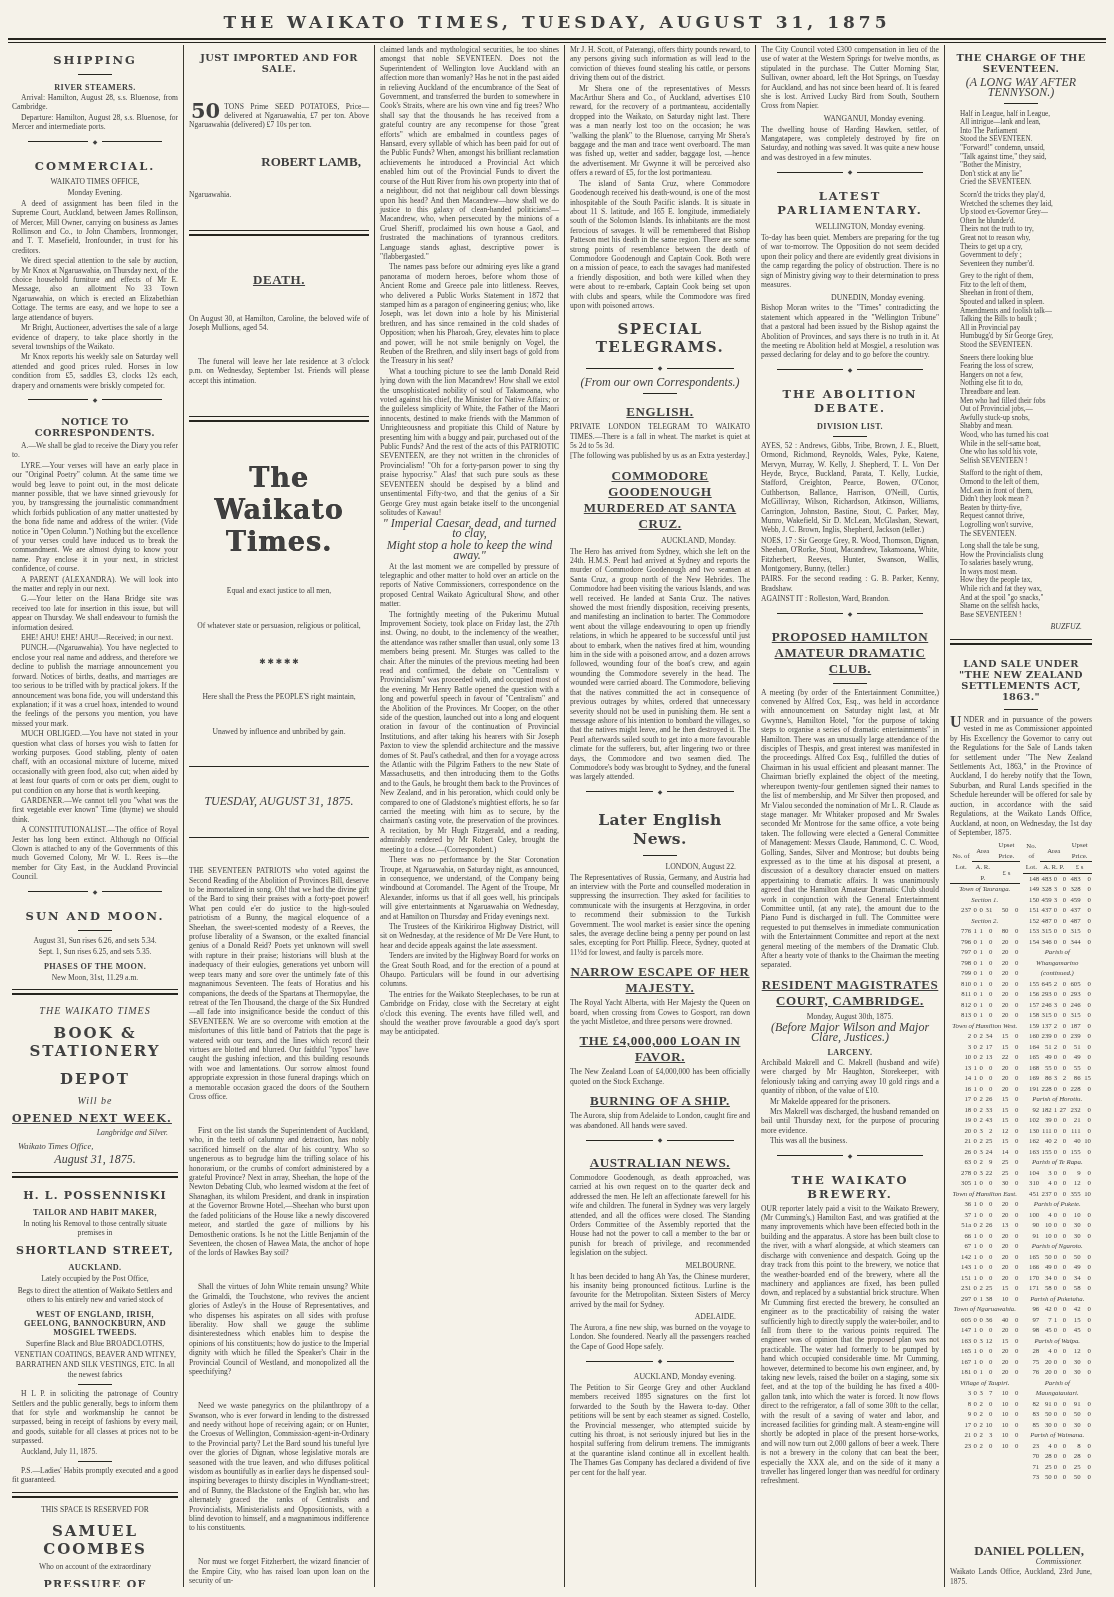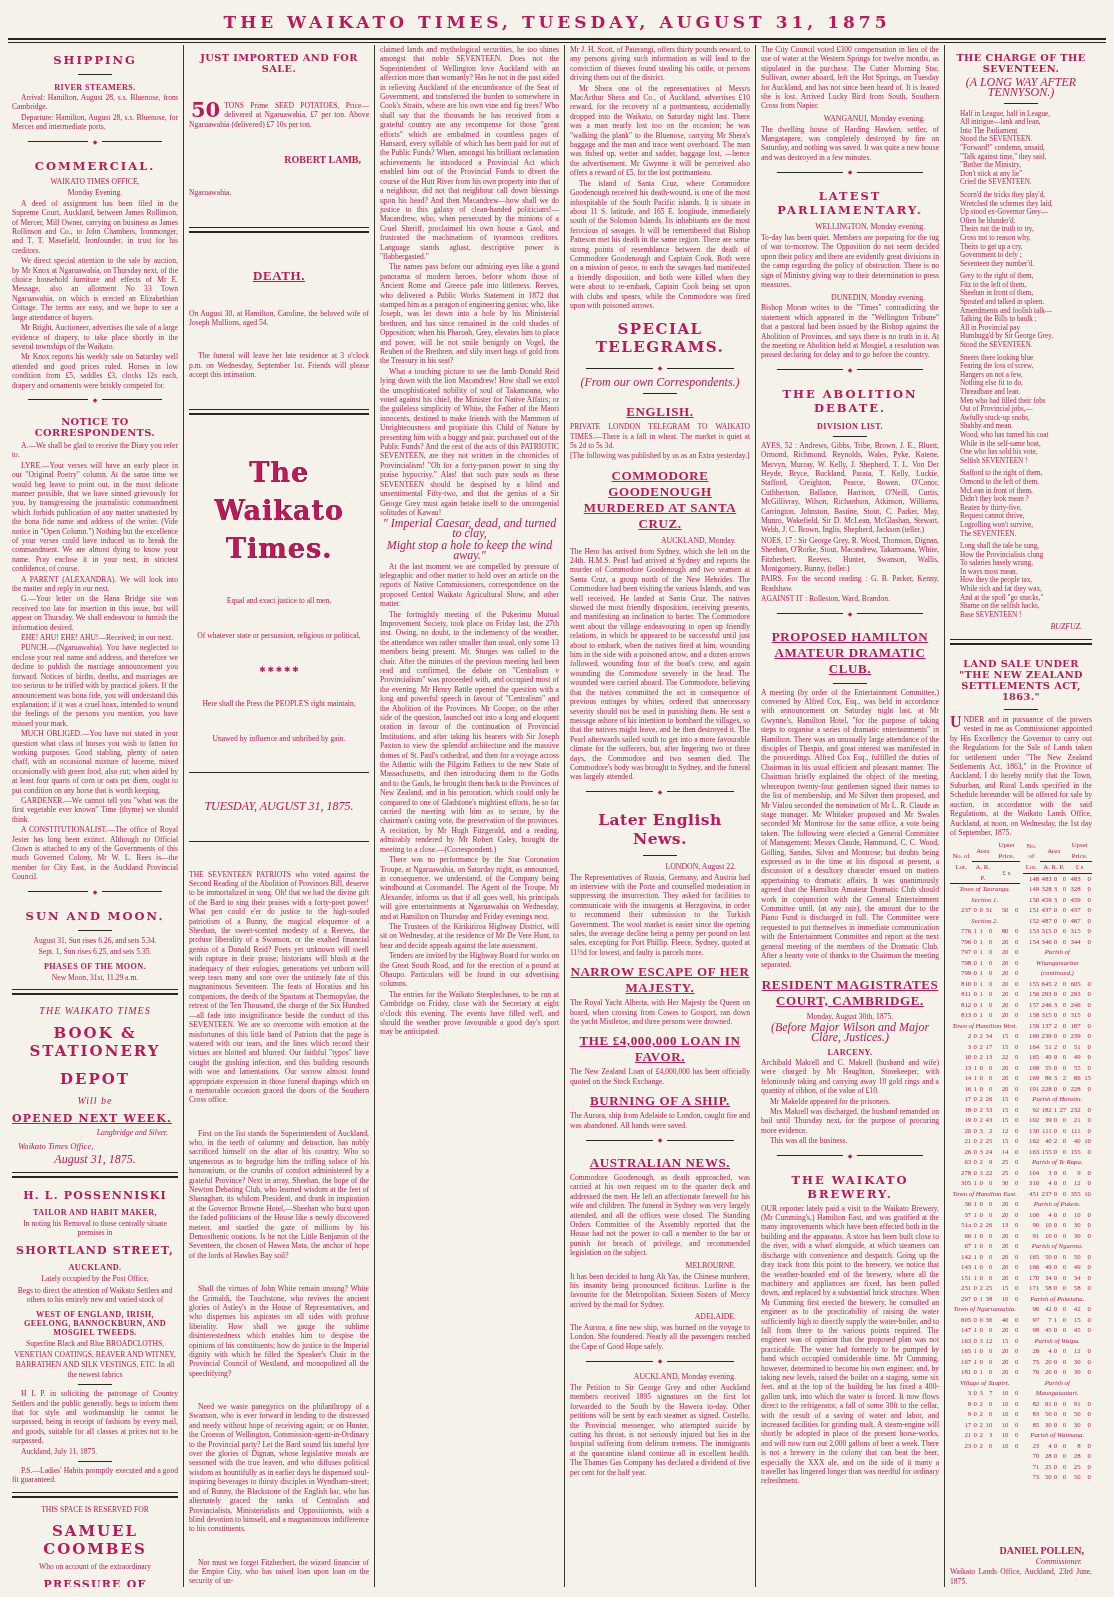--- a/index.html
+++ b/index.html
@@ -1,16 +1,16 @@
 <!DOCTYPE html>
 <html><head>
 <meta charset="utf-8">
 <style>
   html,body{margin:0;padding:0;background:#6b6b66;}
-  .page{width:1114px;height:1597px;margin:0 auto;background:#f5f2e9;color:#be185d;
+  .page{width:1114px;height:1597px;margin:0 auto;background:#f5f2e9;color:#404040;
         font-family:"Liberation Serif", serif;overflow:hidden;position:relative;}
   .masthead{text-align:center;padding-top:12px;font-family:"DejaVu Serif", serif;
             font-weight:bold;font-size:17px;letter-spacing:4px;}
   .mastrule{border-top:2px solid #26251f;border-bottom:1px solid #26251f;height:2px;margin:6px 8px 0;}
   .cols{display:flex;padding:2px 7px 0;height:1542px;overflow:hidden;}
   .col{box-sizing:border-box;padding:0 5px;border-right:1px solid #3a382f;overflow:hidden;
        display:flex;flex-direction:column;}
   .col:last-child{border-right:none;}
   .col > *{flex:0 0 auto;}
   .fg{flex:1 1 auto !important;}
@@ -18,31 +18,31 @@
   .h1 {text-align:center;font-weight:bold;font-size:11.5px;letter-spacing:2px;margin:8px 0 3px;font-family:"DejaVu Serif",serif;}
   .h1s{text-align:center;font-weight:bold;font-size:9.8px;letter-spacing:.4px;margin:7px 0 3px;font-family:"DejaVu Serif",serif;}
   .hxl{text-align:center;font-weight:bold;font-size:15px;letter-spacing:1.5px;margin:9px 0 3px;font-family:"DejaVu Serif",serif;}
   .hxl2{text-align:center;font-weight:bold;font-size:15.5px;letter-spacing:.5px;margin:9px 0 3px;font-family:"DejaVu Serif",serif;}
   .h2 {text-align:center;font-weight:bold;font-size:13px;letter-spacing:.6px;margin:6px 0 2px;text-decoration:underline;}
   .h3 {text-align:center;font-weight:bold;font-size:8.2px;letter-spacing:.4px;margin:4px 0 1px;}
   .p  {font-size:7.6px;line-height:9.4px;text-align:justify;text-indent:9px;margin:0 0 1px;}
   .pn {font-size:7.6px;line-height:9.4px;text-align:justify;margin:0 0 1px;}
   .ctr {font-size:7.6px;line-height:9.6px;text-align:center;margin:1px 0;}
   .ctri{font-size:12px;line-height:9.8px;text-align:center;font-style:italic;margin:1px 0;}
-  .rtb {font-size:10px;line-height:10px;text-align:right;font-weight:bold;padding-right:8px;margin:2px 0 0;}
+  .rtb {font-size:13px;line-height:10px;text-align:right;font-weight:bold;padding-right:8px;margin:2px 0 0;}
   .rti {font-size:7.8px;line-height:9.6px;text-align:right;font-style:italic;padding-right:10px;margin:1px 0;}
   .iti {font-size:8.6px;line-height:11px;font-style:italic;padding-left:6px;margin:2px 0;}
   .dl  {font-size:7.8px;line-height:9.8px;text-align:right;padding-right:14px;margin:2px 0 1px;}
   .rule {border-top:1px solid #26251f;margin:5px 0;height:0;}
   .drule{border-top:1px solid #26251f;border-bottom:2px solid #26251f;height:3px;margin:6px 0;}
   .orn {width:34px;border-top:1px solid #26251f;margin:4px auto;height:0;}
   .dinkus{display:flex;align-items:center;margin:6px 16px;}
   .dinkus::before,.dinkus::after{content:"";flex:1;border-top:1px solid #26251f;}
   .dinkus span{padding:0 5px;font-size:6px;line-height:6px;}
-  .np {font-family:"DejaVu Serif",serif;font-weight:bold;font-size:27px;line-height:38px;
+  .np {font-family:"DejaVu Serif",serif;font-weight:bold;font-size:27px;line-height:32px;
        text-align:center;margin:10px 0 4px;letter-spacing:1px;text-shadow:.4px 0 0 #201f1b;}
   .adxl{text-align:center;font-weight:bold;font-size:15px;letter-spacing:2px;margin:7px 0 3px;font-family:"DejaVu Serif",serif;}
   .adlg{text-align:center;font-weight:bold;font-size:11px;letter-spacing:1.2px;margin:5px 0 2px;font-family:"DejaVu Serif",serif;}
   .adlgu{text-align:left;font-weight:bold;font-size:11px;letter-spacing:1.2px;margin:5px 0 2px;
          text-decoration:underline;font-family:"DejaVu Serif",serif;}
   .adit{text-align:center;font-style:italic;font-size:10px;letter-spacing:1px;margin:4px 0 1px;}
   .bf  {font-size:7.6px;line-height:9.4px;text-align:justify;margin:1px 0;}
   .bf .big{float:left;font-weight:bold;font-size:21px;line-height:18px;padding:0 4px 0 2px;font-family:"DejaVu Serif",serif;}
   .dc  {font-size:7.6px;line-height:9.4px;text-align:justify;margin:1px 0;}
   .dc .big{float:left;font-weight:bold;font-size:16px;line-height:14px;padding:0 2px 0 0;}
@@ -270,21 +270,21 @@
           <div class="pl">"Talk against time," they said,</div>
           <div class="pl">"Bother the Ministry,</div>
           <div class="pl">Don't stick at any lie"</div>
           <div class="pl">Cried the SEVENTEEN.</div>
           <div class="pl"></div>
           <div class="pl">Scorn'd the tricks they play'd,</div>
           <div class="pl">Wretched the schemes they laid,</div>
           <div class="pl">Up stood ex-Governor Grey—</div>
           <div class="pl">Often he blunder'd.</div>
           <div class="pl">Theirs not the truth to try,</div>
-          <div class="pl">Cross not to reason why,</div>
+          <div class="pl">Great not to reason why,</div>
           <div class="pl">Theirs to get up a cry,</div>
           <div class="pl">Government to defy ;</div>
           <div class="pl">Seventeen they number'd.</div>
           <div class="pl"></div>
           <div class="pl">Grey to the right of them,</div>
           <div class="pl">Fitz to the left of them,</div>
           <div class="pl">Sheehan in front of them,</div>
           <div class="pl">Spouted and talked in spleen.</div>
           <div class="pl">Amendments and foolish talk—</div>
           <div class="pl">Talking the Bills to baulk ;</div>

